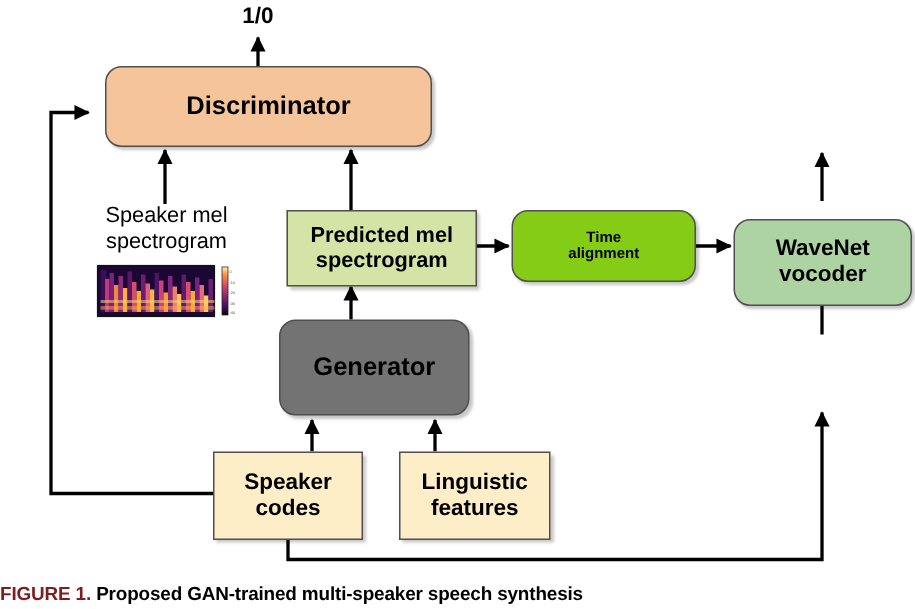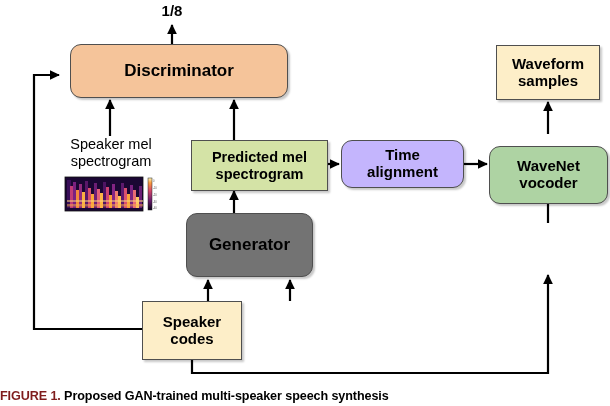--- a/index.html
+++ b/index.html
@@ -106,21 +106,21 @@
       <path d="M 290 301 L 290 280" marker-end="url(#arrow)"></path>
 
       <path d="M 142 329 L 34 329 L 34 75 L 59 75" marker-end="url(#arrow)"></path>
 
       <path d="M 192 360 L 192 373 L 548 373 L 548 275" marker-end="url(#arrow)"></path>
     </g>
 
     <line x1="0" y1="383.5" x2="610" y2="383.5" stroke="#ffffff" stroke-width="0"></line>
   </svg>
 
-  <div class="plain-label" id="label-10" style="left:142px; top:2px; width:60px;">1/8</div>
+  <div class="plain-label" id="label-10" style="left:142px; top:2px; width:60px;">1/0</div>
 
   <div class="node rounded shadowed" id="node-discriminator" style="left:70px; top:44px; width:218px; height:54px; font-size:17px; background:#f5c49a;">
     <span>Discriminator</span>
   </div>
 
   <div class="plain-label" id="label-natural" style="left:55px; top:136px; width:112px; white-space:pre-line;">Speaker mel
 spectrogram</div>
 
   <div id="mel-thumb" style="left:64px; top:176px; width:94px; height:36px;">
     <svg width="94" height="36" viewBox="0 0 94 36" xmlns="http://www.w3.org/2000/svg">
@@ -170,49 +170,49 @@
       <g fill="#555555" font-size="2.6" font-family="Liberation Sans, sans-serif">
         <text x="89" y="6">0</text>
         <text x="89" y="13">-10</text>
         <text x="89" y="20">-20</text>
         <text x="89" y="27">-30</text>
         <text x="89" y="33">-40</text>
       </g>
     </svg>
   </div>
 
-  <div class="node shadowed" id="node-predicted-mel" style="left:191px; top:140px; width:137px; height:51px; font-size:14.5px; background:#d4e3a6; white-space:pre-line;">
+  <div class="node shadowed" id="node-predicted-mel" style="left:191px; top:140px; width:127px; height:51px; font-size:14.5px; background:#d4e3a6; white-space:pre-line;">
     <span>Predicted mel
 spectrogram</span>
   </div>
 
-  <div class="node rounded shadowed" id="node-time-alignment" style="left:341px; top:140px; width:123px; height:48px; font-size:15px; background:#c4b5fd; white-space:pre-line;">
+  <div class="node rounded shadowed" id="node-time-alignment" style="left:341px; top:140px; width:123px; height:48px; font-size:10px; background:#84cc16; white-space:pre-line;">
     <span>Time
 alignment</span>
   </div>
 
   <div class="node rounded shadowed" id="node-wavenet" style="left:489px; top:146px; width:119px; height:58px; font-size:15px; background:#aed3a3; white-space:pre-line;">
     <span>WaveNet
 vocoder</span>
   </div>
 
-  <div class="node shadowed" id="node-waveform" style="left:496px; top:45px; width:104px; height:55px; font-size:15px; background:#fdeec8; white-space:pre-line;">
-    <span>Waveform
-samples</span>
-  </div>
 
 
   <div class="node rounded shadowed" id="node-generator" style="left:186px; top:213px; width:127px; height:64px; font-size:17px; background:#737373;">
     <span>Generator</span>
   </div>
 
   <div class="node shadowed" id="node-speaker-codes" style="left:142px; top:301px; width:100px; height:59px; font-size:15px; background:#fdeec8; white-space:pre-line;">
     <span>Speaker
 codes</span>
   </div>
 
+  <div class="node shadowed" id="node-linguistic-features" style="left:266px; top:301px; width:101px; height:59px; font-size:15px; background:#fdeec8; white-space:pre-line;">
+    <span>Linguistic
+features</span>
+  </div>
 
   <div id="caption">
     <span class="fig-num">FIGURE 1.</span>
     <span class="cap-text">Proposed GAN-trained multi-speaker speech synthesis</span>
   </div>
 
 </div>
 
 </body></html>

